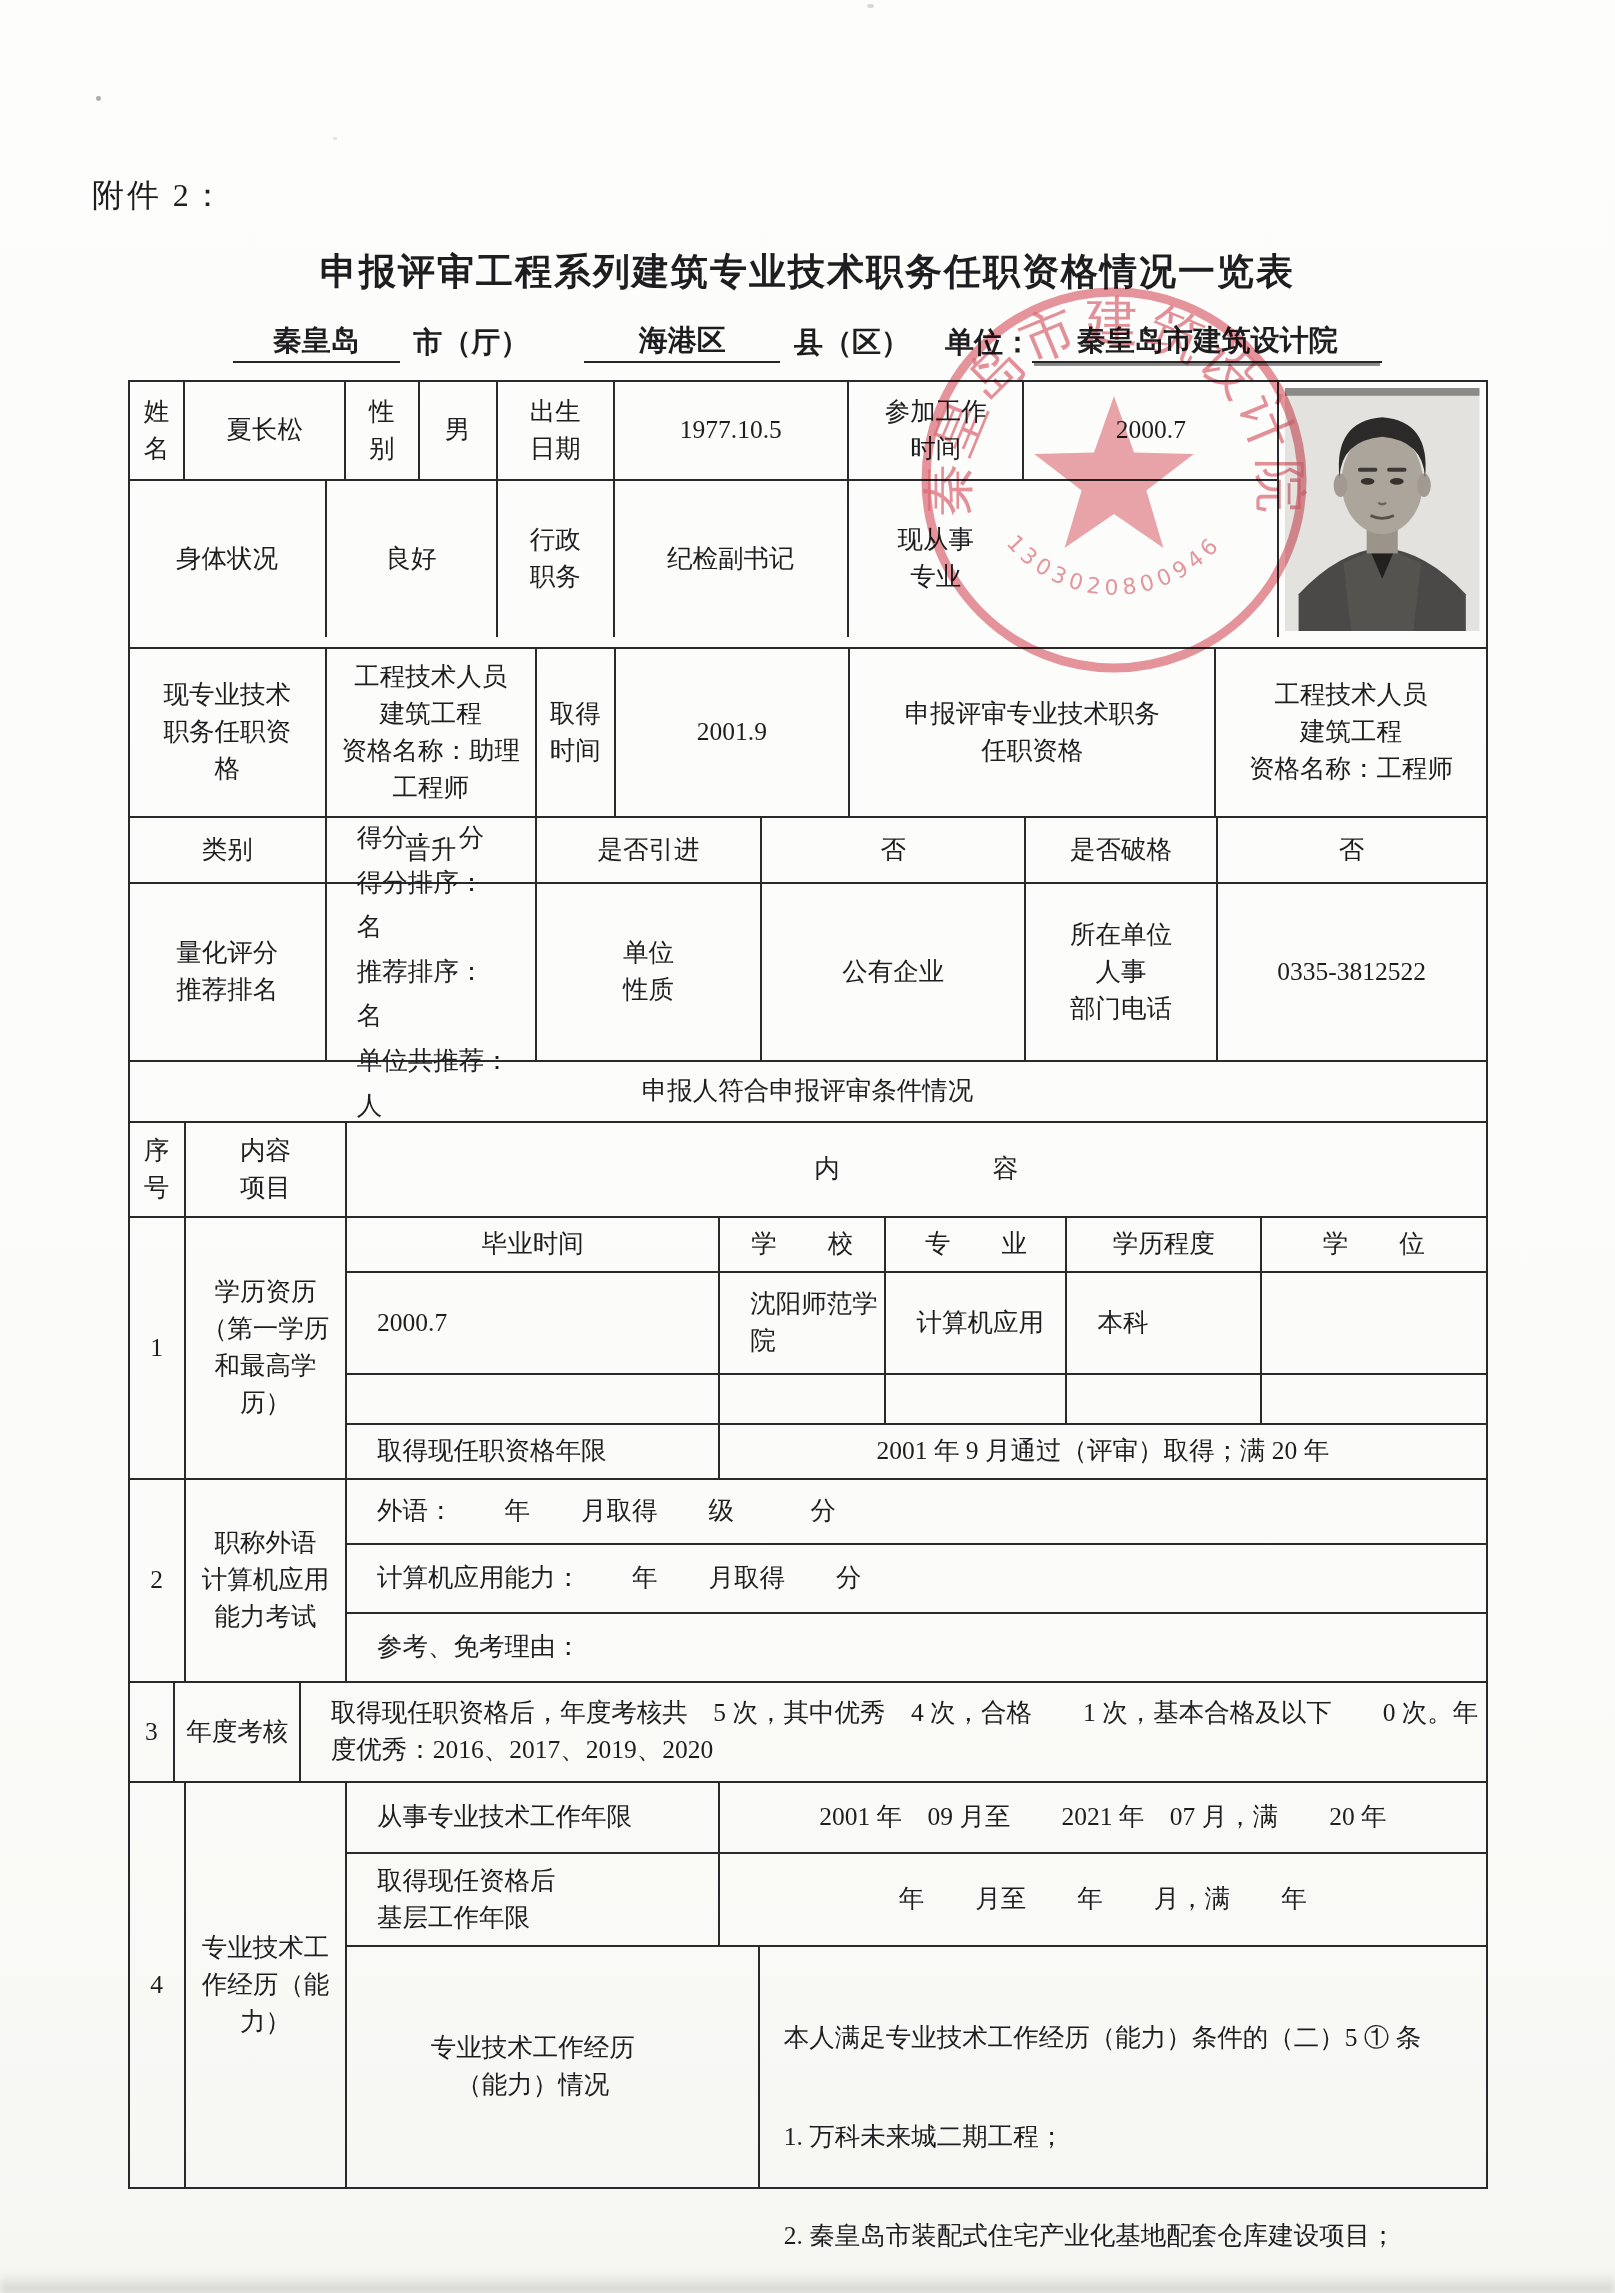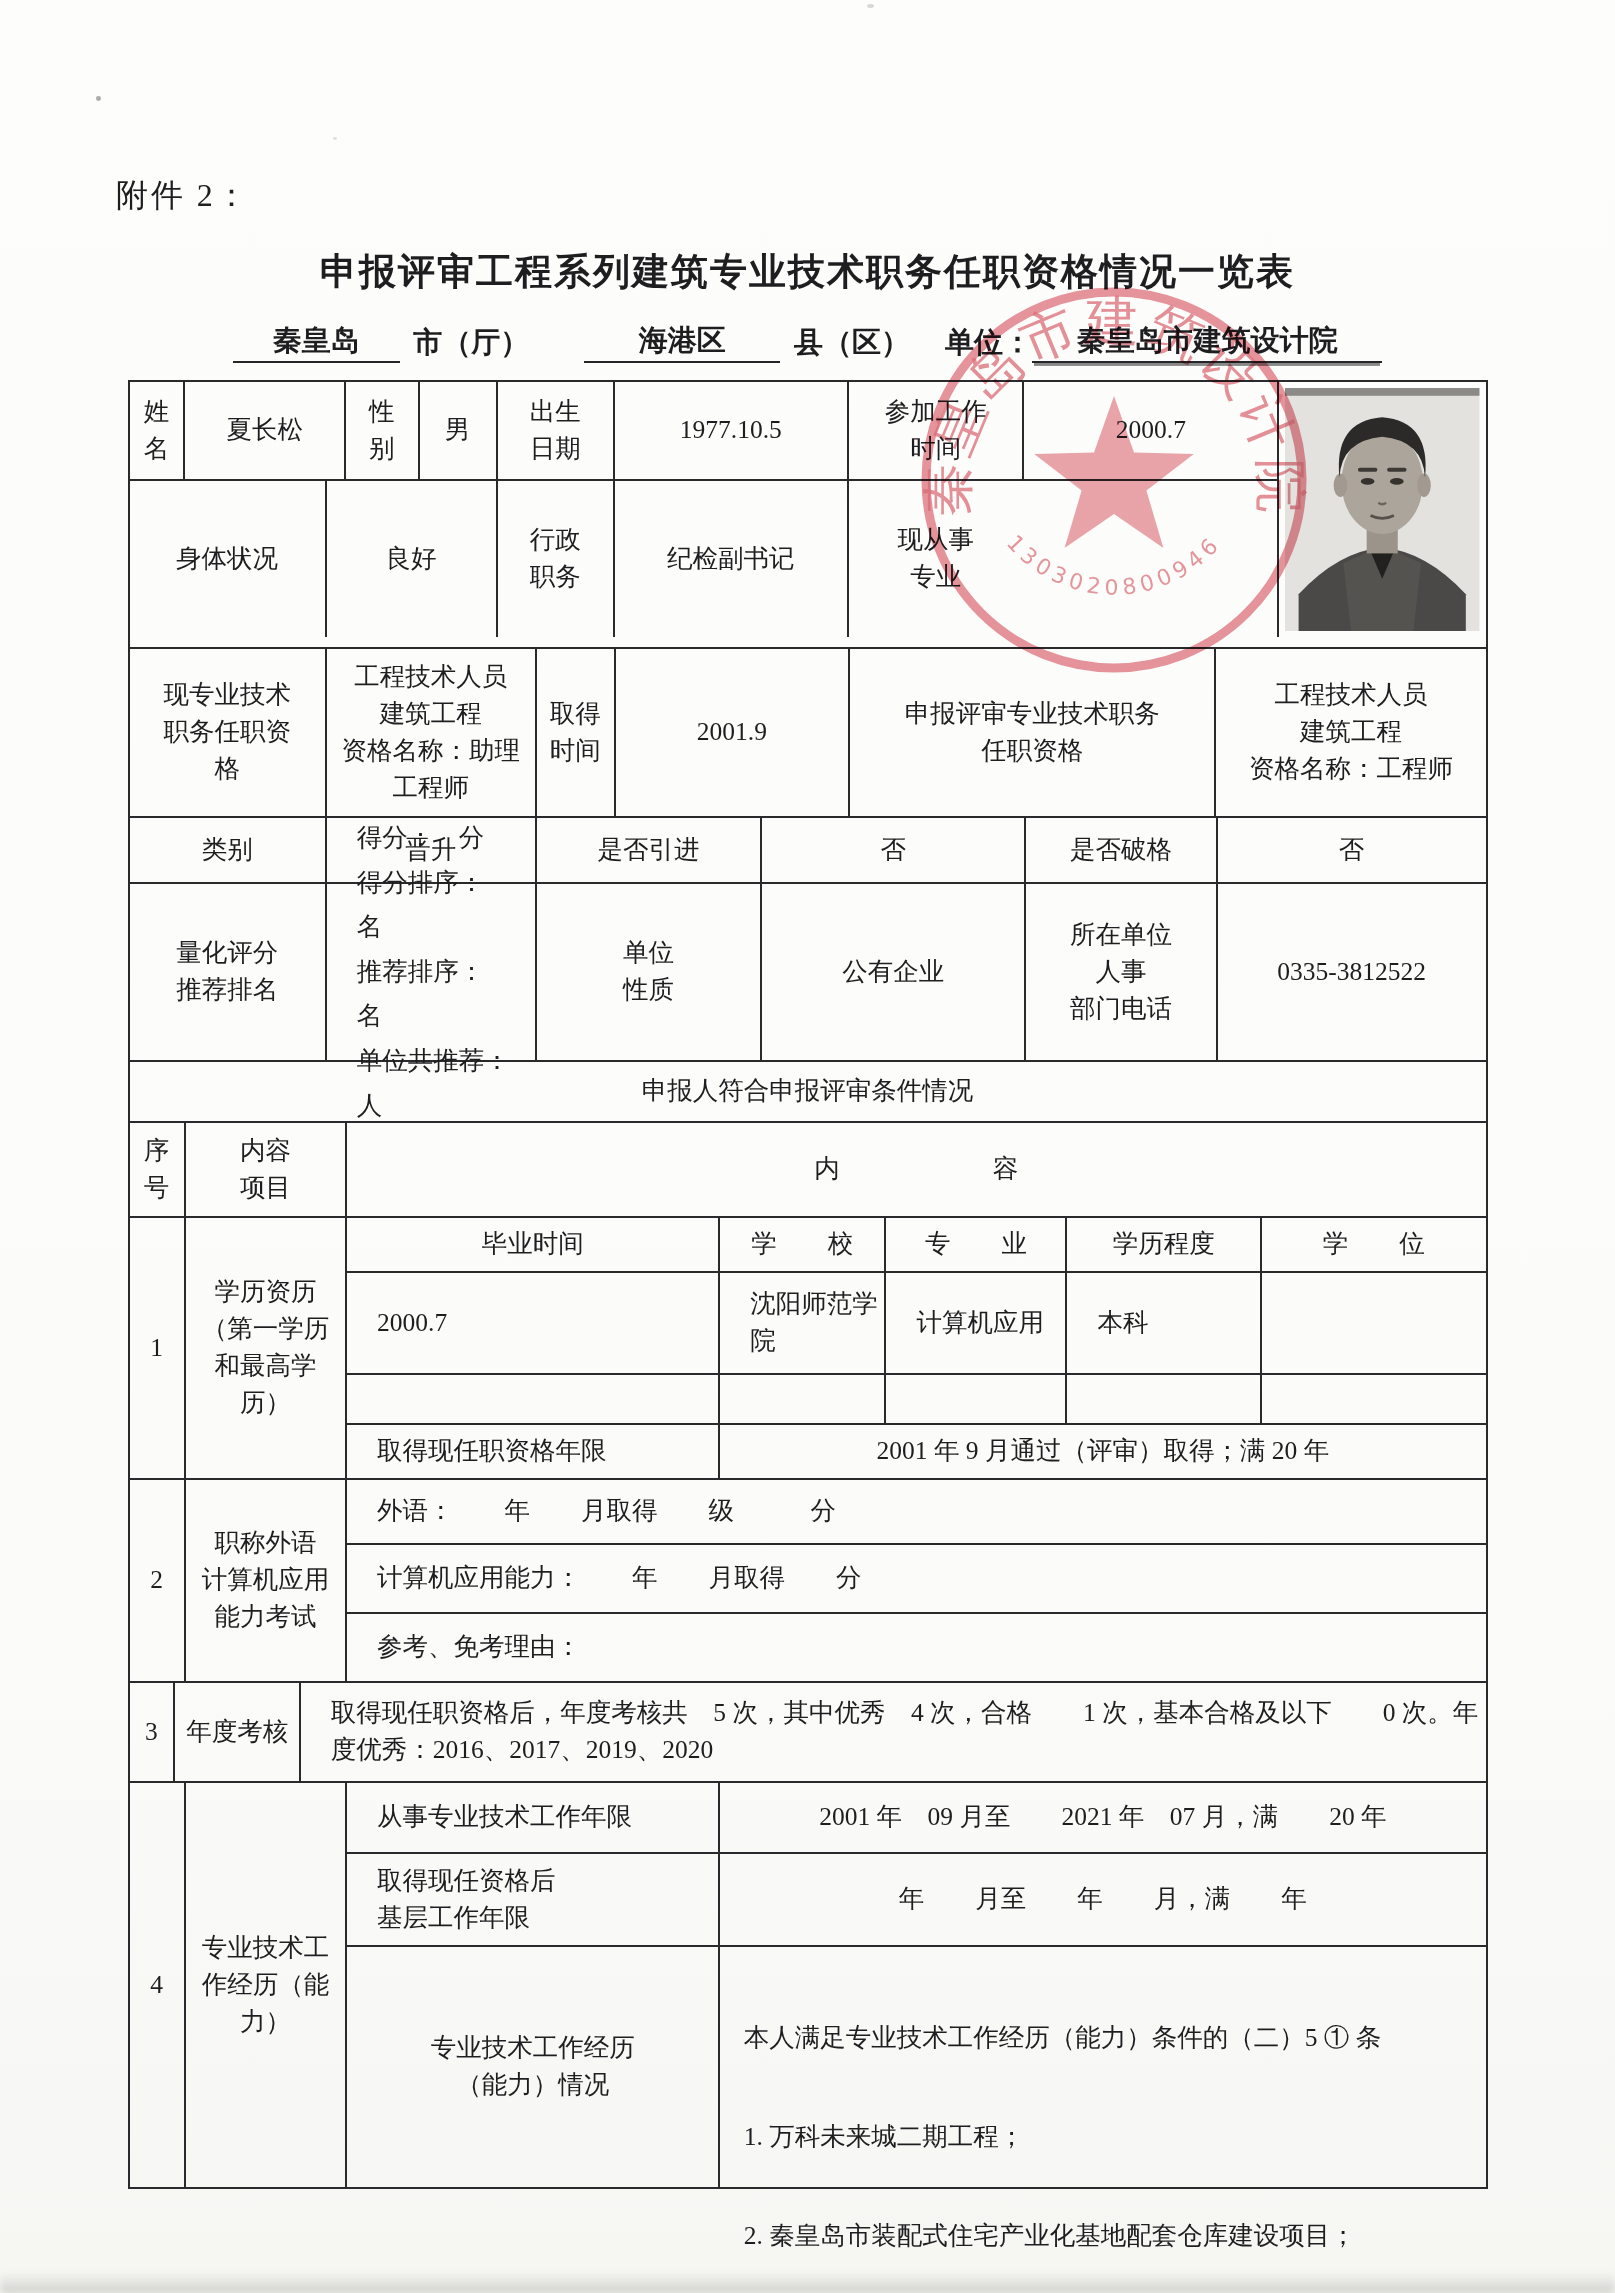--- a/index.html
+++ b/index.html
@@ -10,21 +10,21 @@
   html,body{margin:0;padding:0;background:#f4f4f2;}
   body{width:1615px;height:2294px;position:relative;overflow:hidden;
        font-family:"Liberation Serif","DejaVu Serif",serif;color:var(--ink);}
   .sheet{position:absolute;inset:0;background:linear-gradient(180deg,#fdfdfc 0%,#fbfbf9 70%,#f6f6f3 100%);}
   .speck{position:absolute;border-radius:50%;background:#6a6a66;opacity:.55;}
   .sp1{left:96px;top:96px;width:4.9px;height:4.9px;}
   .sp2{left:867px;top:3.9px;width:6.9px;height:3.9px;opacity:.25;}
   .sp3{left:333px;top:137px;width:3.9px;height:2.9px;opacity:.2;}
   .scan-bottom{position:absolute;left:0;right:0;bottom:0;height:21.6px;
     background:linear-gradient(180deg,rgba(0,0,0,0),rgba(110,110,106,.28));filter:blur(3.9px);}
-  .attachment{margin:174px 0 0 116px;font-size:32px;letter-spacing:2.9px;}
+  .attachment{margin:174px 0 0 92px;font-size:32px;letter-spacing:2.9px;}
   .title{margin:29px 0 0 0;text-align:center;font-size:37px;font-weight:bold;letter-spacing:2px;}
   .unitline{margin:23.5px auto 0;width:1362px;font-size:29px;font-weight:600;
     display:flex;justify-content:center;align-items:flex-end;white-space:pre;}
   .u{border-bottom:2.9px solid #262628;text-align:center;}
   .u-city{min-width:167px;}
   .u-county{min-width:196px;margin-left:55px;}
   .lbl-gap{margin-left:13.7px;}
   .unit-label{margin-left:35px;}
   .u-unit{min-width:323px;padding:0 13.7px;box-shadow:0 4.9px 0 -2px rgba(40,40,40,.55);}
 
@@ -37,21 +37,21 @@
   .row>.c:first-child,.sec>.c:first-child,.r>.c:first-child,.srow>.c:first-child{border-left:none;}
   .grow{flex:1 1 auto;}
   .la{align-items:flex-start;justify-content:center;text-align:left;padding-left:30px;}
   .laa{align-items:flex-start;justify-content:flex-start;text-align:left;padding:13.7px 9.8px 7.8px 21.6px;}
   .colstack{display:flex;flex-direction:column;}
   .r{display:flex;}
   .colstack>.r + .r{border-top:2px solid var(--line);}
   .content{display:flex;flex-direction:column;border-left:2px solid var(--line);}
   .srow{display:flex;}
   .content>.srow + .srow{border-top:2px solid var(--line);}
-  .exp{display:block;line-height:1.95;padding:15.7px 13.7px 9.8px 23.5px;}
+  .exp{display:block;line-height:1.95;padding:15.7px 13.7px 9.8px 23.5px;margin-left:40px;}
   .exp > div{white-space:pre-line;}
   .score{line-height:1.75;}
   .photo-cell{padding:5.9px;}
   .photo-cell svg{width:100%;height:100%;}
 
   .seal{position:absolute;left:914px;top:280px;width:400px;height:400px;
         mix-blend-mode:multiply;opacity:.88;pointer-events:none;}
 </style>
 </head>
 <body>

